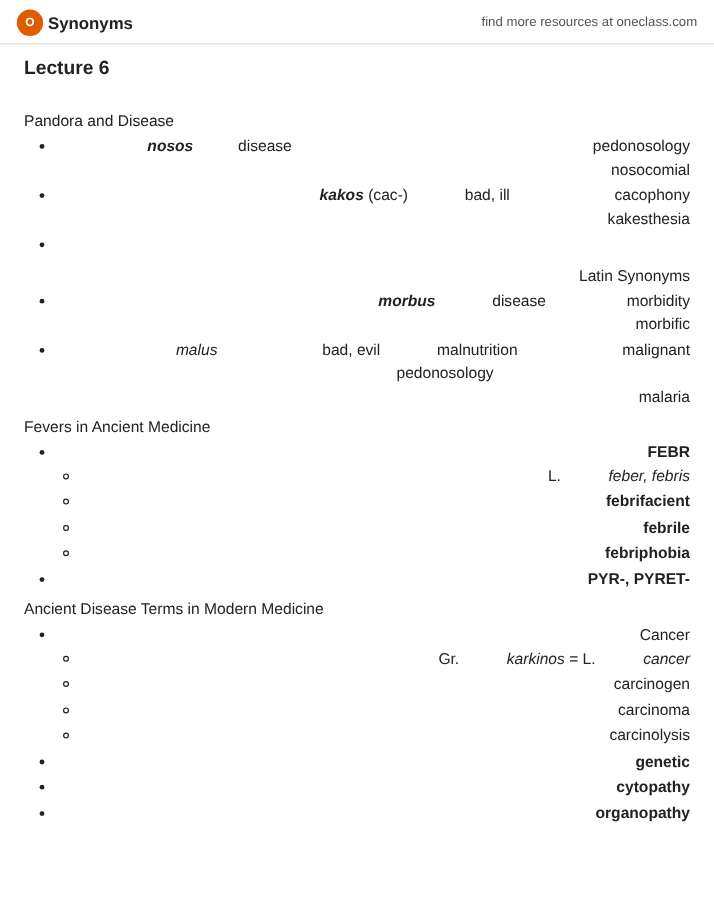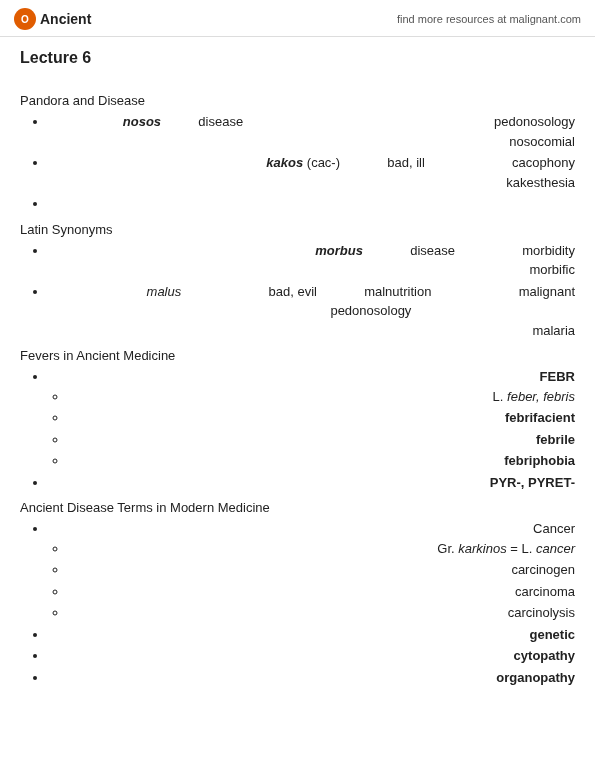--- a/index.html
+++ b/index.html
@@ -75,39 +75,39 @@
     ul.sub-list {
       list-style: circle;
       margin-left: 20px;
     }
 
     ul.main-list > li, ul.sub-list > li {
       margin-bottom: 2px;
       line-height: 1.5;
     }
 
-    .italic { font-style: italic; }
+    .italic { font-style: italic; margin-left: 36px; }
     .bold { font-weight: bold; padding-left: 12px; }
     .bold-italic { font-weight: bold; font-style: italic; }
 
     .col-gap { display: inline-block; width: 40px; }
     .col-gap-lg { display: inline-block; width: 80px; }
     .col-gap-xl { display: inline-block; width: 120px; }
 
     .tab1 { display: inline-block; width: 30px; }
   </style>
 </head>
 <body>
 
 <div class="header">
   <div class="logo-area">
     <div class="logo-circle">O</div>
-    <span class="logo-text">Ancient</span>
+    <span class="logo-text">Synonyms</span>
   </div>
-  <span class="header-link">find more resources at malignant.com</span>
+  <span class="header-link">find more resources at oneclass.com</span>
 </div>
 
 <div class="main">
 
   <div class="lecture-title">Lecture 6</div>
 
   <div class="section-heading">Pandora and Disease</div>
   <ul class="main-list">
     <li>
       <span><span class="bold-italic">nosos</span></span>
@@ -129,21 +129,21 @@
       <br>
       <span style="display:inline-block; width:310px;"></span>
       <span>kakesthesia</span>
     </li>
     <li>
       <span style="display:inline-block; width:320px;"></span>
       <span></span>
     </li>
   </ul>
 
-  <div class="section-heading" style="margin-top:8px;">Latin Synonyms</div>
+  <div class="section-heading" style="margin-top:8px;text-align:right;">Latin Synonyms</div>
   <ul class="main-list">
     <li>
       <span><span class="bold-italic">morbus</span></span>
       <span class="col-gap"></span>
       <span>disease</span>
       <span style="display:inline-block; width:60px;"></span>
       <span>morbidity</span>
       <br>
       <span style="display:inline-block; width:100px;"></span>
       <span>morbific</span>

